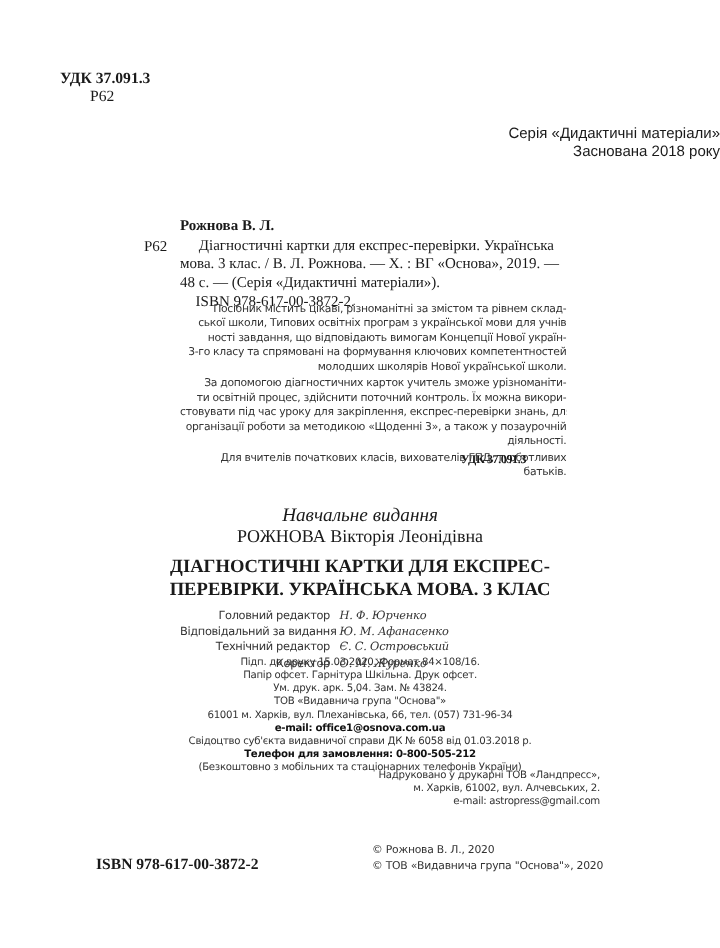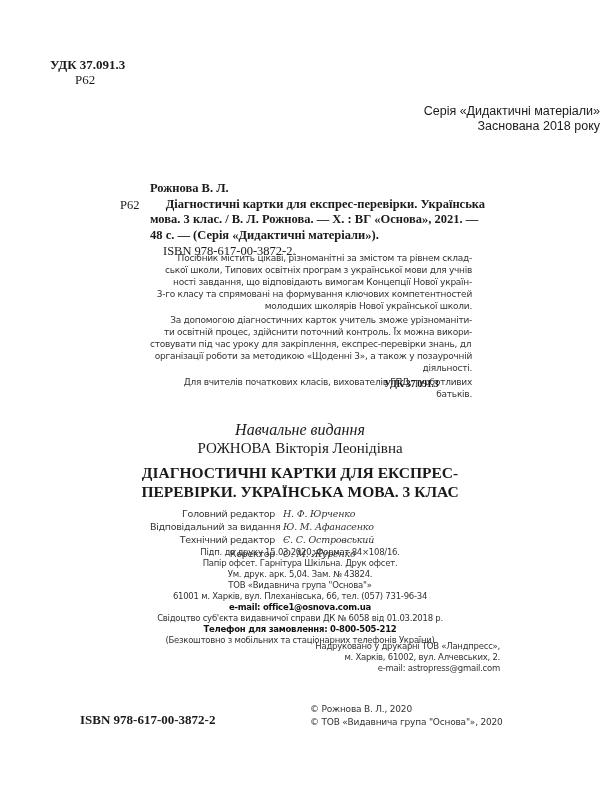--- a/index.html
+++ b/index.html
@@ -7,21 +7,21 @@
   body { position: relative; font-family: "DejaVu Serif", "Liberation Serif", serif; color: #1a1a1a; }
   .abs { position: absolute; white-space: nowrap; }
 
   #udk-top { left: 50px; top: 57px; font-size: 13px; font-weight: bold; font-family: "Liberation Serif", serif; }
   #code-top { left: 75px; top: 72px; font-size: 13px; font-family: "Liberation Serif", serif; }
 
   #series { left: 0; width: 600px; top: 104px; text-align: right; font-size: 12.5px; line-height: 15px; font-family: Liberation Sans, sans-serif; }
 
   #biblio-author { left: 150px; top: 181px; font-size: 12.5px; font-weight: bold; font-family: "Liberation Serif", serif; }
   #biblio-code { left: 120px; top: 198px; font-size: 12.5px; font-family: "Liberation Serif", serif; }
-  #biblio-desc { left: 150px; top: 197px; width: 323px; font-size: 12.5px; line-height: 15.3px; font-family: "Liberation Serif", serif; white-space: normal; font-weight: bold; }
+  #biblio-desc { left: 150px; top: 197px; width: 323px; font-size: 12.5px; line-height: 15.3px; font-family: "Liberation Serif", serif; white-space: normal; }
   #biblio-desc .ln { display: block; white-space: nowrap; }
   #biblio-isbn { left: 163px; top: 244px; font-size: 12.5px; font-family: "Liberation Serif", serif; }
 
   #annotation { left: 150px; top: 252px; width: 322px; font-size: 9px; line-height: 12px; font-family: "DejaVu Sans", sans-serif; letter-spacing: -0.25px; color: #333; }
   #annotation .p { margin-bottom: 2px; }
   #annotation .ln { display: block; white-space: nowrap; overflow: hidden; text-align: right; }
   #annotation .ind { padding-left: 14px; }
 
   #udk-right { left: 384px; top: 378px; font-size: 10px; font-weight: bold; font-family: "Liberation Serif", serif; letter-spacing: -0.3px; }
 
@@ -52,21 +52,21 @@
 
 <div class="abs" id="series">
   <div>Серія «Дидактичні матеріали»</div>
   <div>Заснована 2018 року</div>
 </div>
 
 <div class="abs" id="biblio-author">Рожнова В. Л.</div>
 <div class="abs" id="biblio-code">Р62</div>
 <div class="abs" id="biblio-desc">
   <span class="ln" style="white-space:pre">     Діагностичні картки для експрес-перевірки. Українська</span>
-  <span class="ln">мова. 3 клас. / В. Л. Рожнова. — Х. : ВГ «Основа», 2021. —</span>
+  <span class="ln">мова. 3 клас. / В. Л. Рожнова. — Х. : ВГ «Основа», 2019. —</span>
   <span class="ln">48 с. — (Серія «Дидактичні матеріали»).</span>
 </div>
 <div class="abs" id="biblio-isbn">ISBN 978-617-00-3872-2.</div>
 
 <div class="abs" id="annotation">
   <div class="p">
     <span class="ln ind">Посібник містить цікаві, різноманітні за змістом та рівнем склад-</span>
     <span class="ln">ської школи, Типових освітніх програм з української мови для учнів</span>
     <span class="ln">ності завдання, що відповідають вимогам Концепції Нової україн-</span>
     <span class="ln">3-го класу та спрямовані на формування ключових компетентностей</span>

